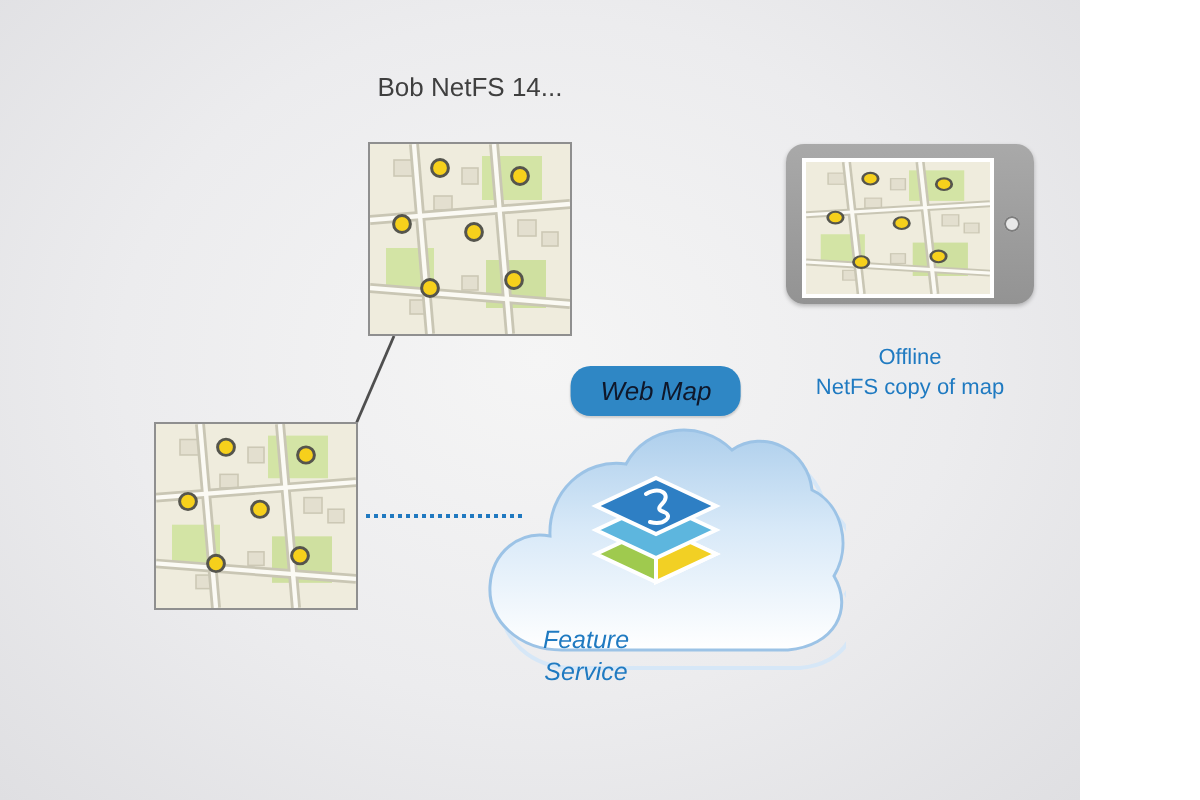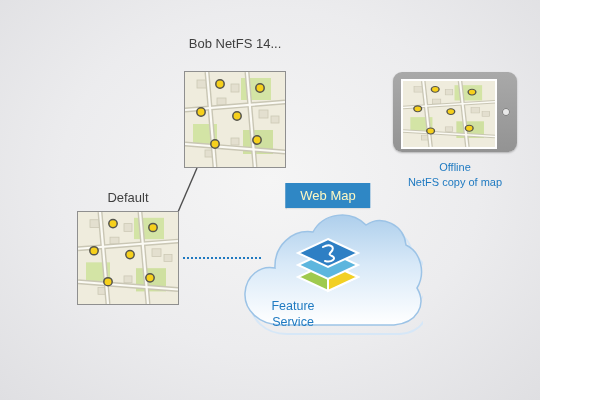--- a/index.html
+++ b/index.html
@@ -25,34 +25,34 @@
   .tablet .screen{
     position:absolute;left:8px;top:7px;width:92px;height:66px;
     background:#fff;padding:2px;
   }
   .tablet .screen svg{display:block;}
   .tablet .camera{
     position:absolute;right:7px;top:36px;width:8px;height:8px;border-radius:50%;
     background:#e9e9e9;box-shadow:inset 0 0 0 1px #7e7e7e;
   }
   .offline-note{
-    position:absolute;left:385px;top:160px;width:140px;text-align:center;
+    position:absolute;left:385px;top:172px;width:140px;text-align:center;
     color:#1f7ac1;font-size:11px;line-height:1.4;
   }
   
   .cloud-group{position:absolute;left:233px;top:183px;width:190px;height:180px;}
   .cloud-group svg.cloud{position:absolute;left:0;top:16px;}
   .webmap-badge{
     position:absolute;left:50%;top:0;transform:translateX(-50%);
-    background:#2f87c5;color:#fef9c3;font-size:13px;padding:5px 15px;
-    border-radius:0;white-space:nowrap;z-index:3;box-shadow:0 1px 1px rgba(0,0,0,.15);
+    background:#2f87c5;color:#0f172a;font-size:13px;padding:5px 15px;
+    border-radius:10px;white-space:nowrap;z-index:3;box-shadow:0 1px 1px rgba(0,0,0,.15);font-style:italic;
   }
   .feature-service{
-    position:absolute;left:18px;top:116px;width:84px;text-align:center;
-    color:#1f7ac1;font-size:12.5px;line-height:1.25;z-index:3;
+    position:absolute;left:18px;top:130px;width:84px;text-align:center;
+    color:#1f7ac1;font-size:12.5px;line-height:1.25;z-index:3;font-style:italic;
   }
   .dotted-link{
     position:absolute;left:183px;top:257px;width:78px;height:0;
     border-top:2px dotted #2079c0;
   }
   .connector-overlay{position:absolute;left:0;top:0;width:600px;height:400px;pointer-events:none;}
 </style>
 </head>
 <body>
 
@@ -115,21 +115,20 @@
           <use href="#map-tile"></use>
         </svg>
     </div>
     <div class="camera"></div>
   </div>
   <div class="offline-note">
     <div>Offline</div>
     <div>NetFS copy of map</div>
   </div>
 
-  <div class="label" style="left:78px;top:190px;width:100px;">Default</div>
   <div class="map-frame" style="left:78px;top:212px;width:100px;height:92px;">
     <svg width="100" height="92">
         <use href="#map-tile"></use>
       </svg>
   </div>
 
   <div class="dotted-link"></div>
 
   <div class="cloud-group">
     <div class="webmap-badge">Web Map</div>

